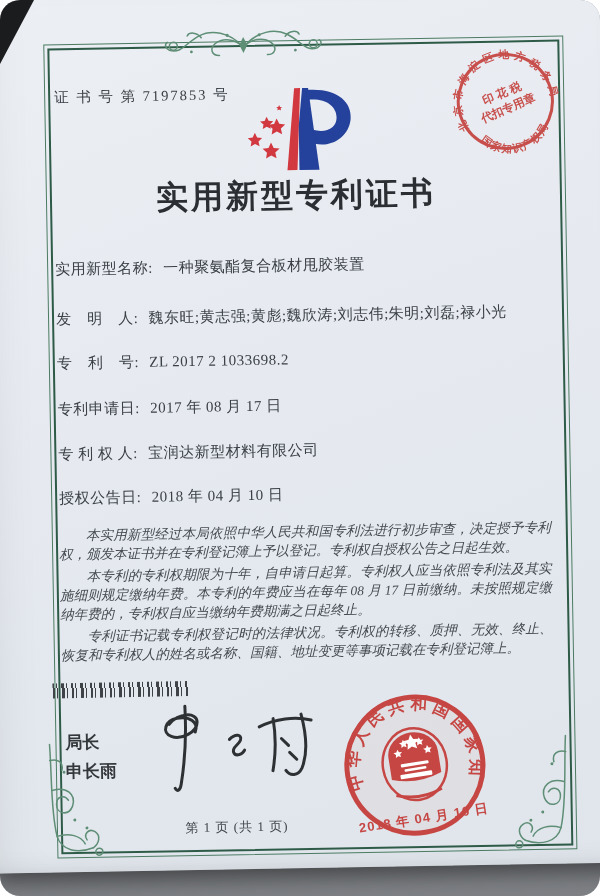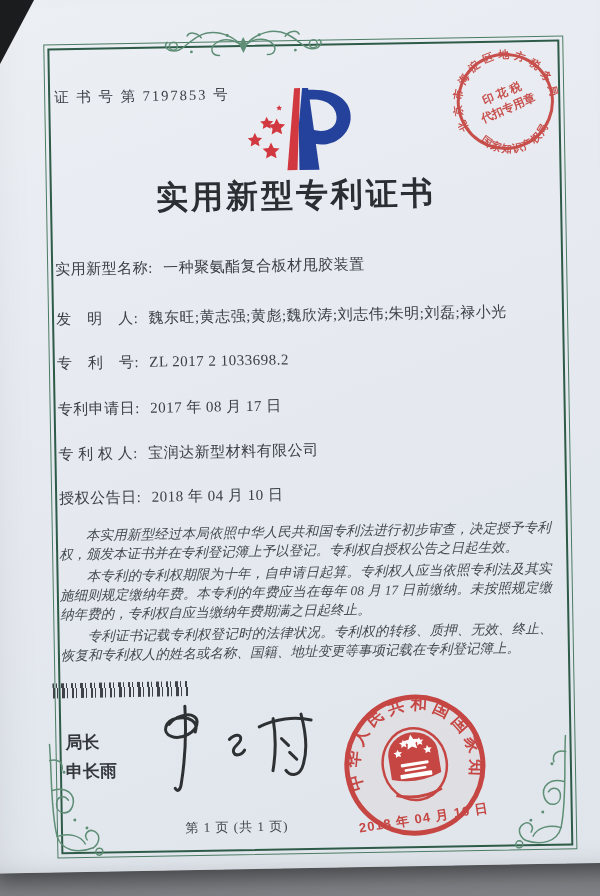--- a/index.html
+++ b/index.html
@@ -1,19 +1,20 @@
 <!DOCTYPE html>
 <html><head>
 <meta charset="utf-8">
 <style>
   html,body{margin:0;padding:0;}
   #stage{
     position:relative;width:600px;height:896px;overflow:hidden;
     background:linear-gradient(180deg,#94979b 0%,#8b8e92 70%,#7e8185 100%);
     font-family:"Liberation Serif","DejaVu Serif",serif;
+    border-radius:20px;
   }
   .paper{
     position:absolute;left:-14px;top:-12px;width:640px;height:880px;
     background:linear-gradient(160deg,#eceff4 0%,#e6eaf0 45%,#dfe5eb 100%);
     transform:rotate(-1deg);transform-origin:50% 50%;
     box-shadow:0 8px 22px rgba(0,0,0,.5),
       inset 30px 0 60px -40px rgba(0,0,0,.14),
       inset -18px 0 40px -30px rgba(0,0,0,.10),
       inset 0 -14px 30px -20px rgba(0,0,0,.12);
   }

